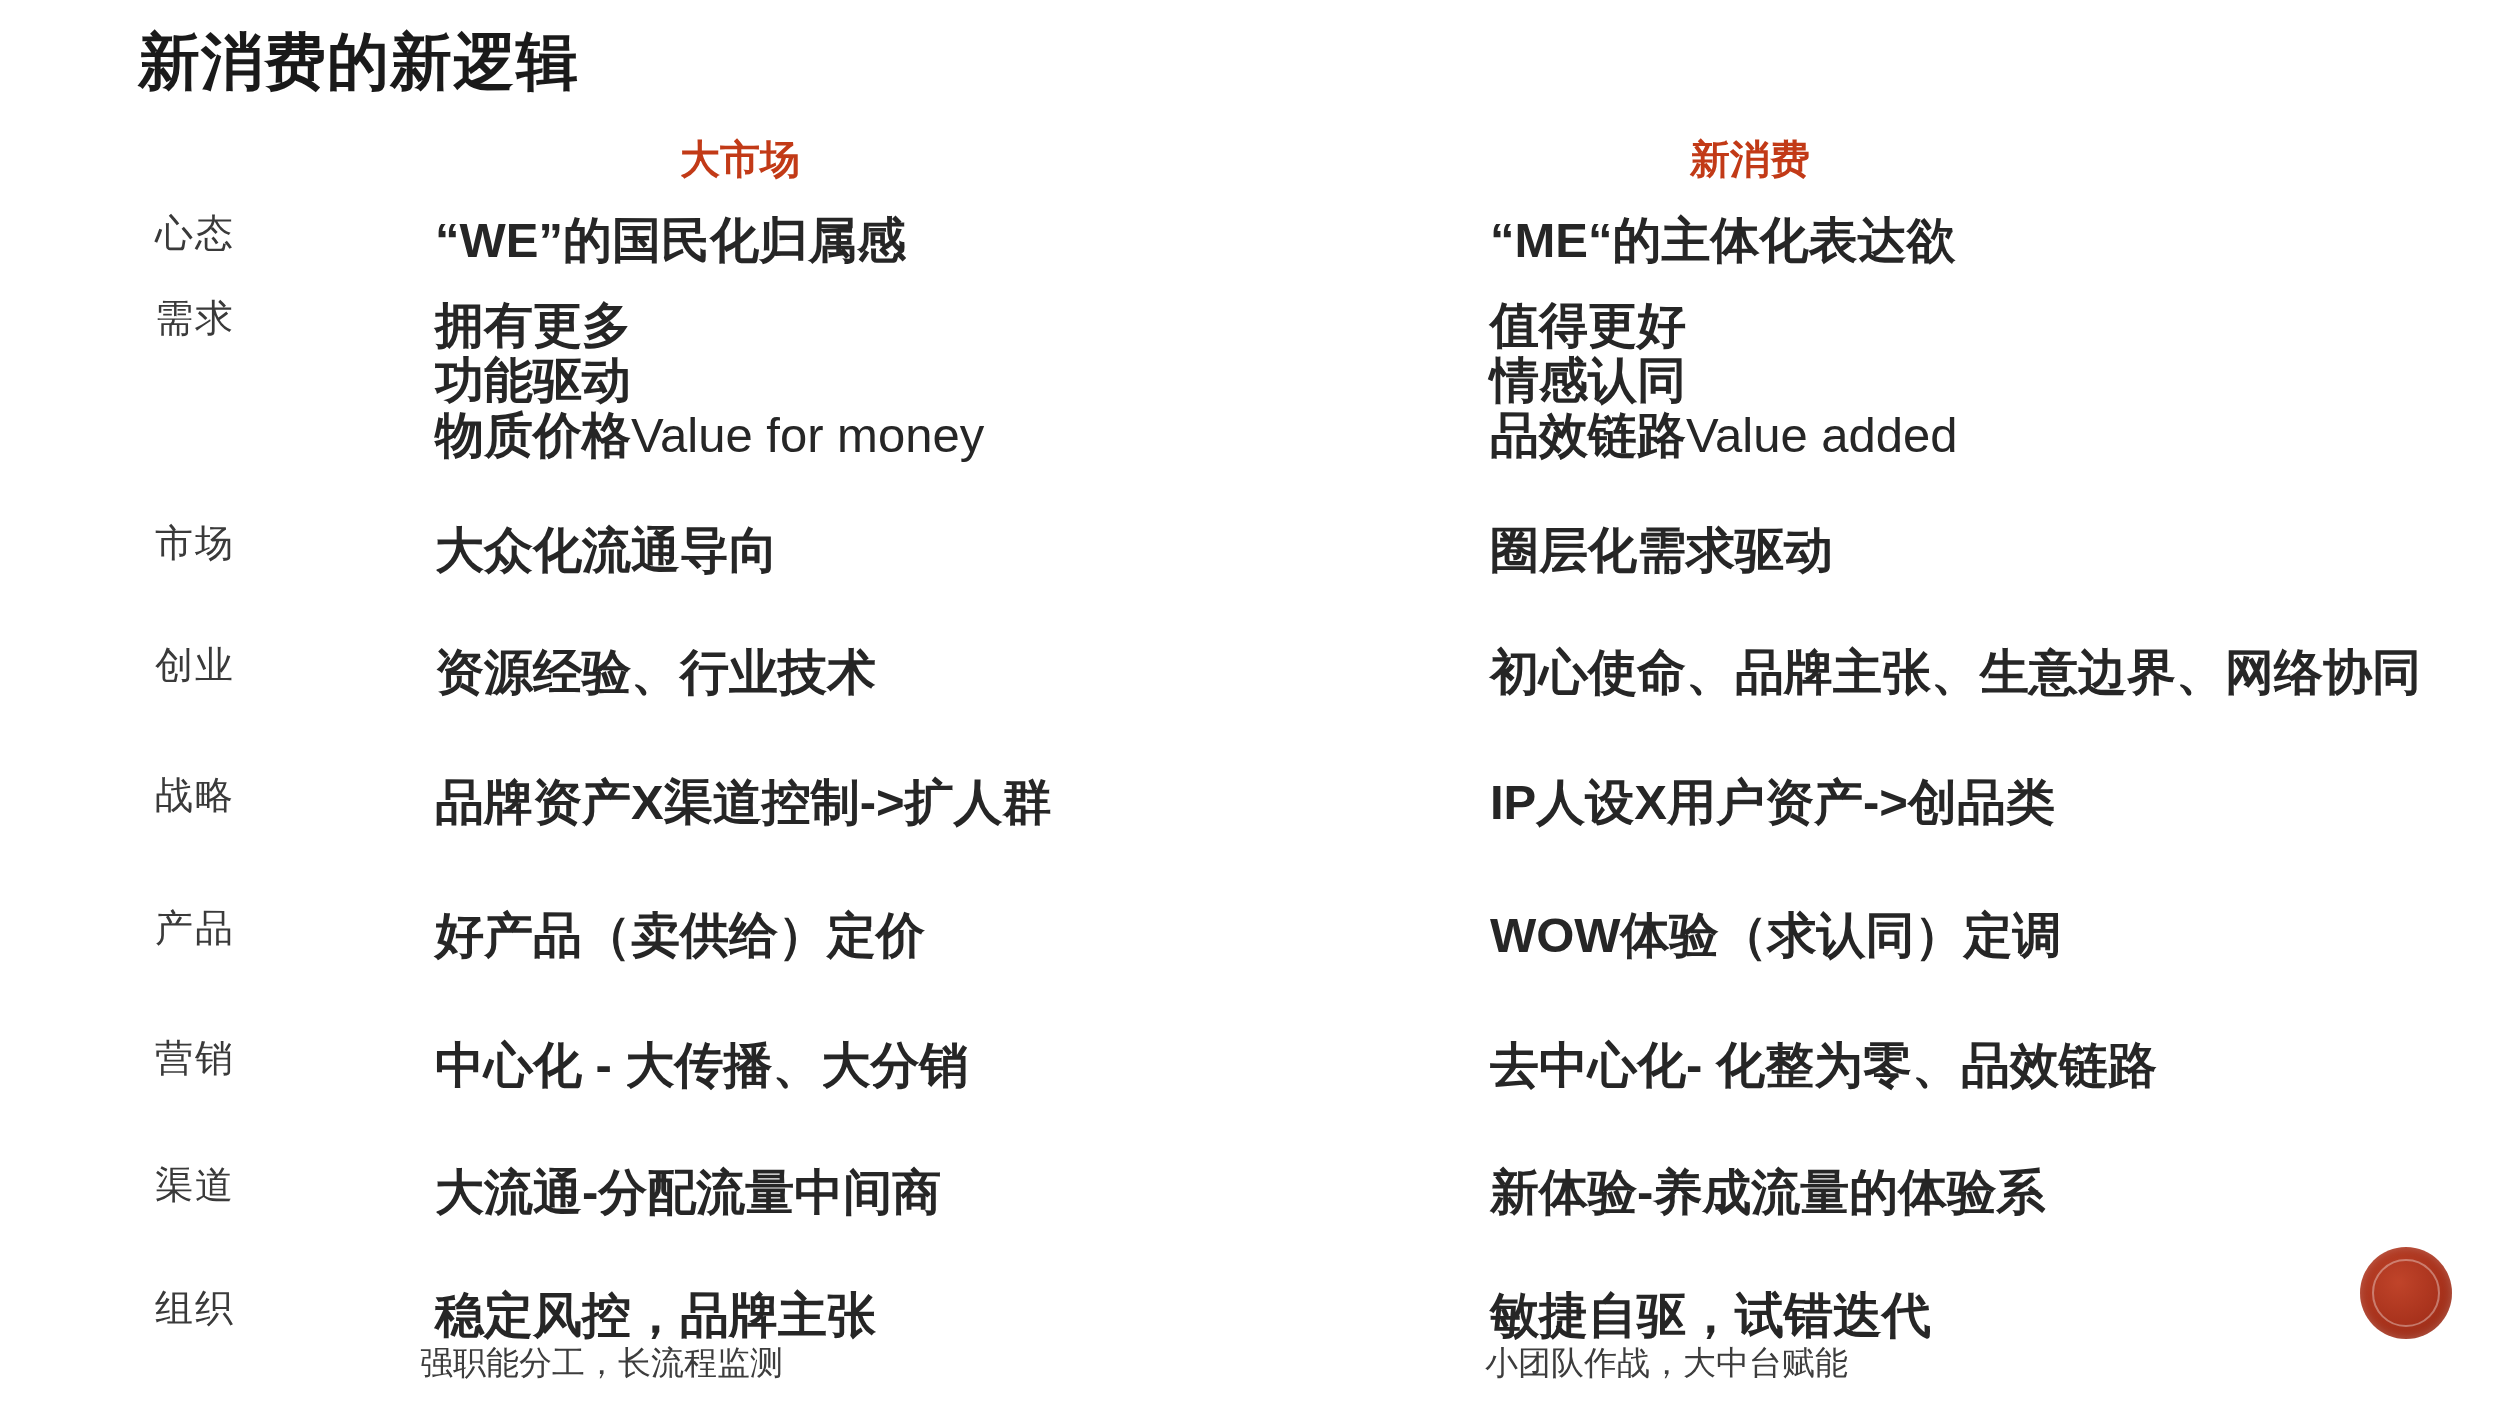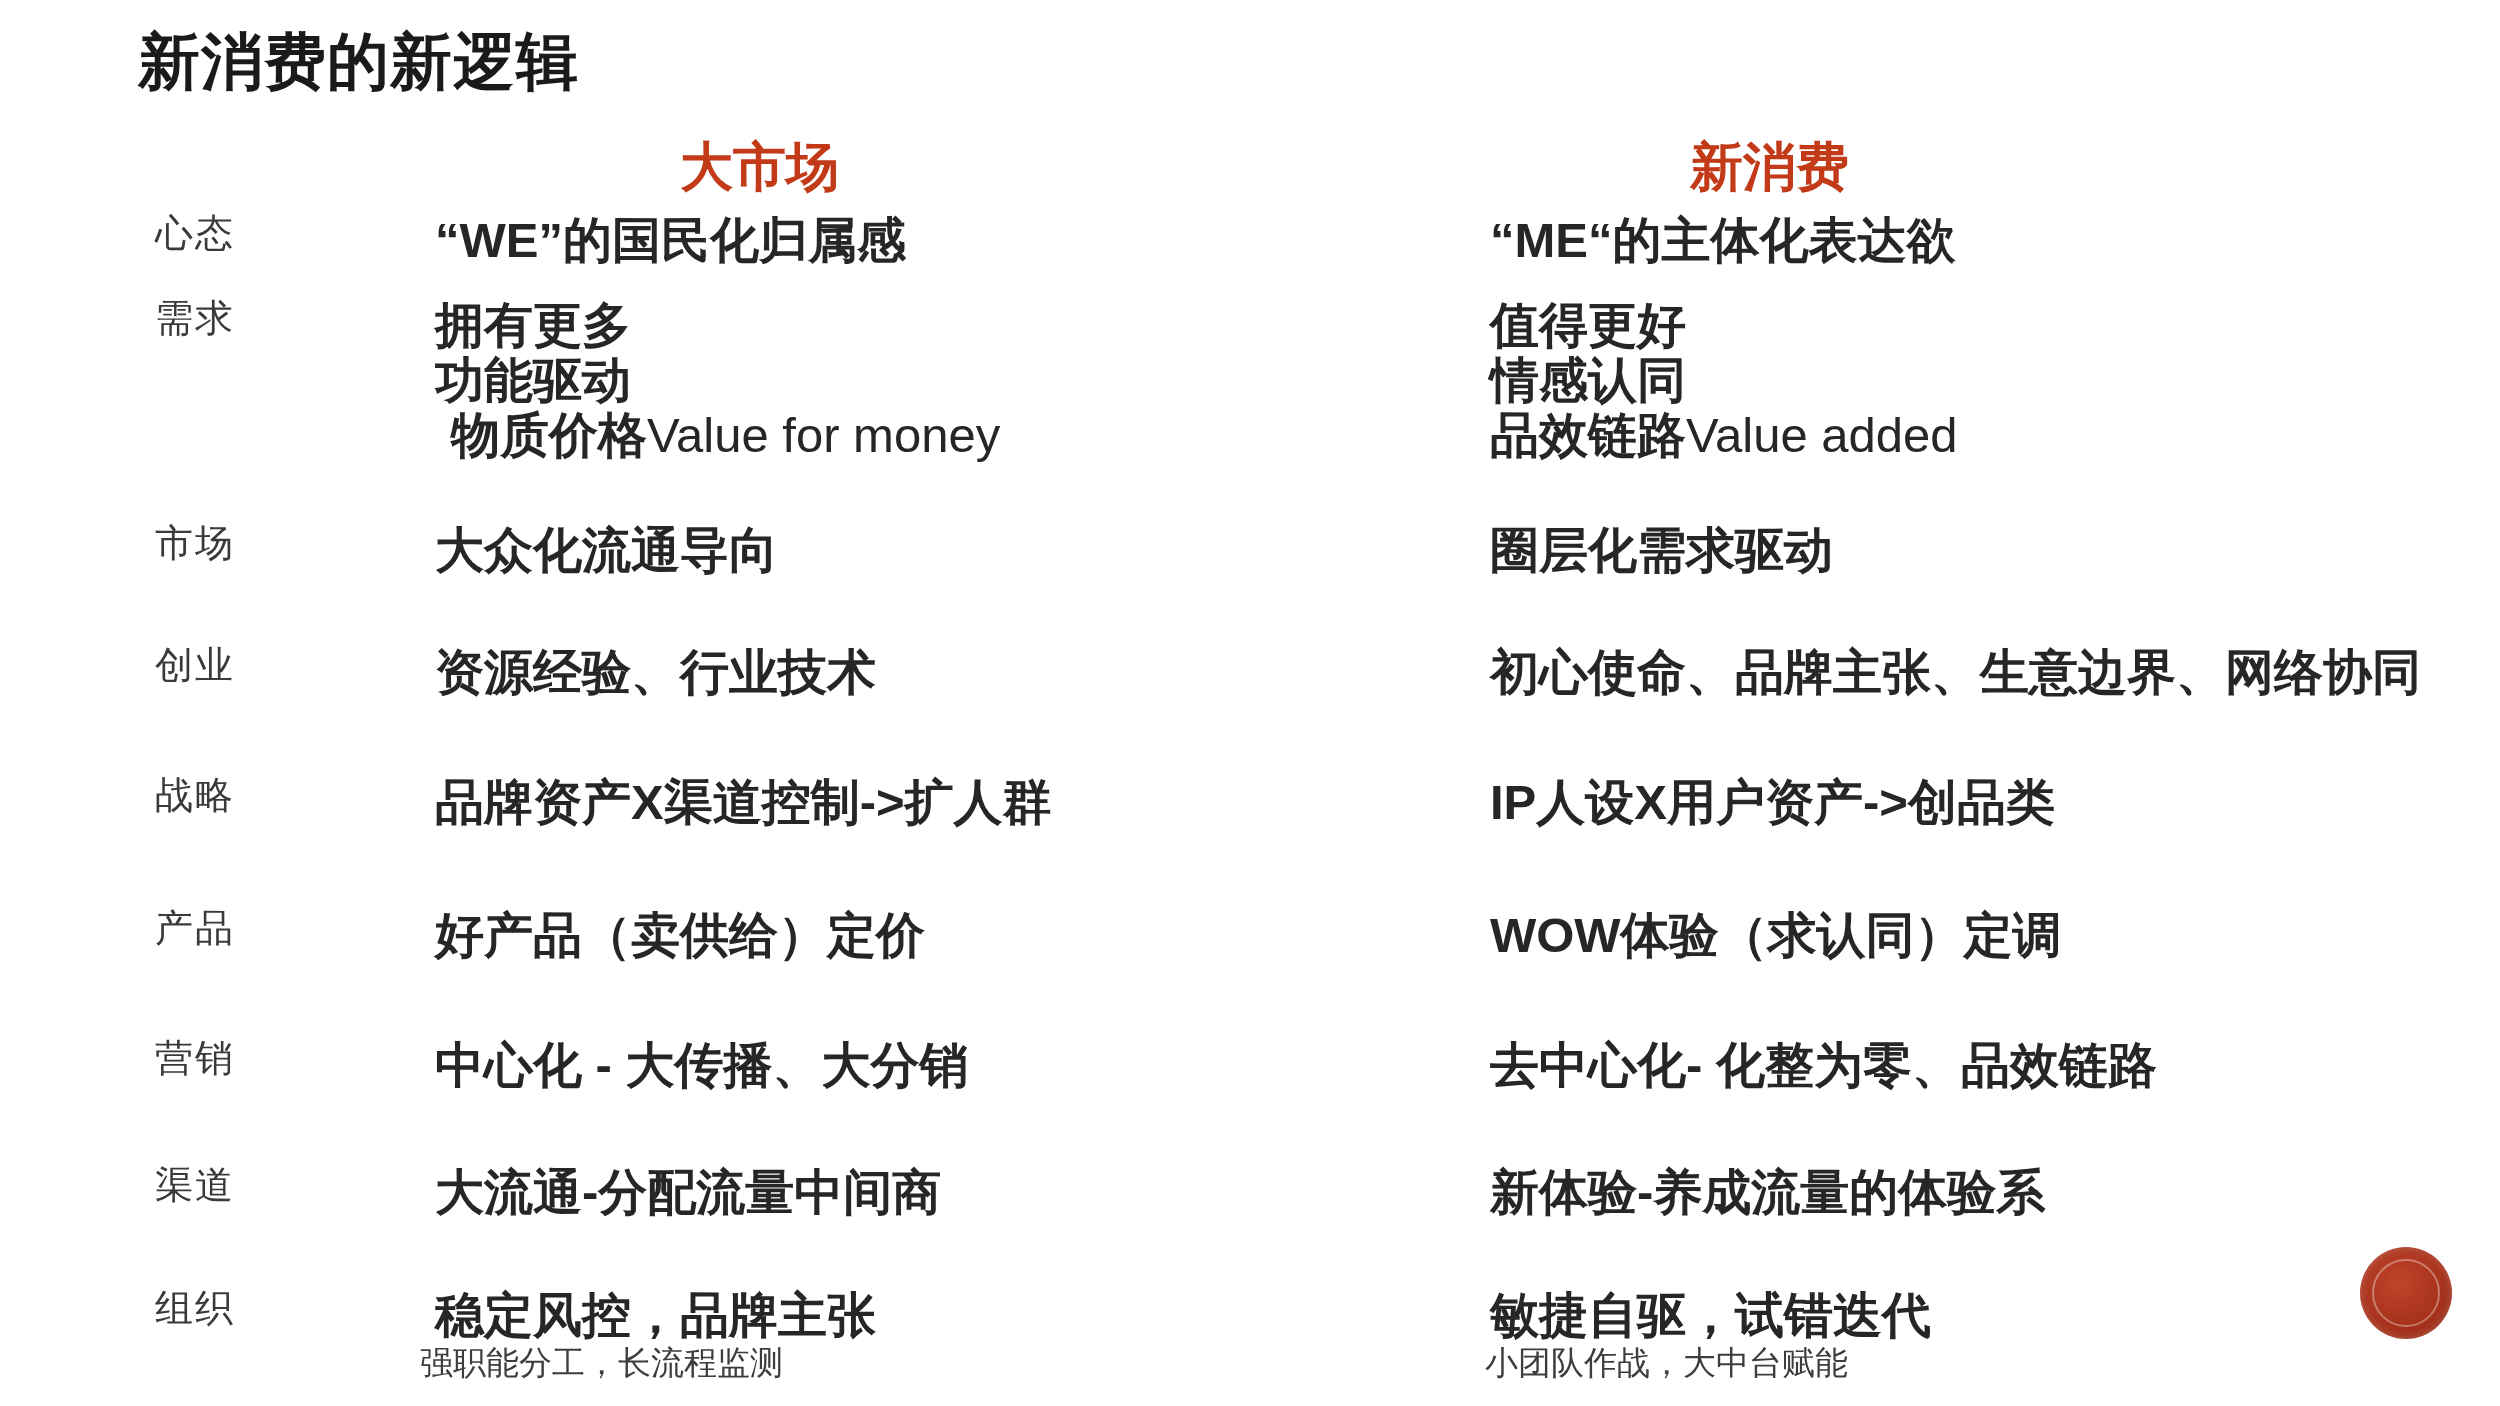--- a/index.html
+++ b/index.html
@@ -23,21 +23,21 @@
     left: 138px;
     top: 20px;
     font-size: 62px;
     font-weight: bold;
     letter-spacing: 1px;
     color: #1a1a1a;
     white-space: nowrap;
   }
   .col-head {
     position: absolute;
-    font-size: 53px;
+    font-size: 40px;
     font-weight: bold;
     color: #c23a17;
     white-space: nowrap;
   }
   .col-head.left  { left: 680px; top: 132px; }
   .col-head.right { left: 1690px; top: 132px; }
 
   .row {
     position: absolute;
     left: 0;
@@ -108,21 +108,21 @@
   <div class="row" style="top:208px;">
     <div class="label">心态</div>
     <div class="cell left">“WE”的国民化归属感</div>
     <div class="cell right">“ME“的主体化表达欲</div>
   </div>
 
   <div class="row" style="top:293px;">
     <div class="label">需求</div>
     <div class="cell left" style="top:0px;">拥有更多</div>
     <div class="cell left" style="top:55px;">功能驱动</div>
-    <div class="cell left" style="top:110px;margin-left:16px;">
+    <div class="cell left" style="top:110px;">
       <span>物质价格</span><span class="reg">Value for money</span>
     </div>
     <div class="cell right" style="top:0px;">值得更好</div>
     <div class="cell right" style="top:55px;">情感认同</div>
     <div class="cell right" style="top:110px;">
       <span>品效链路</span><span class="reg">Value added</span>
     </div>
   </div>
 
   <div class="row" style="top:518px;">

